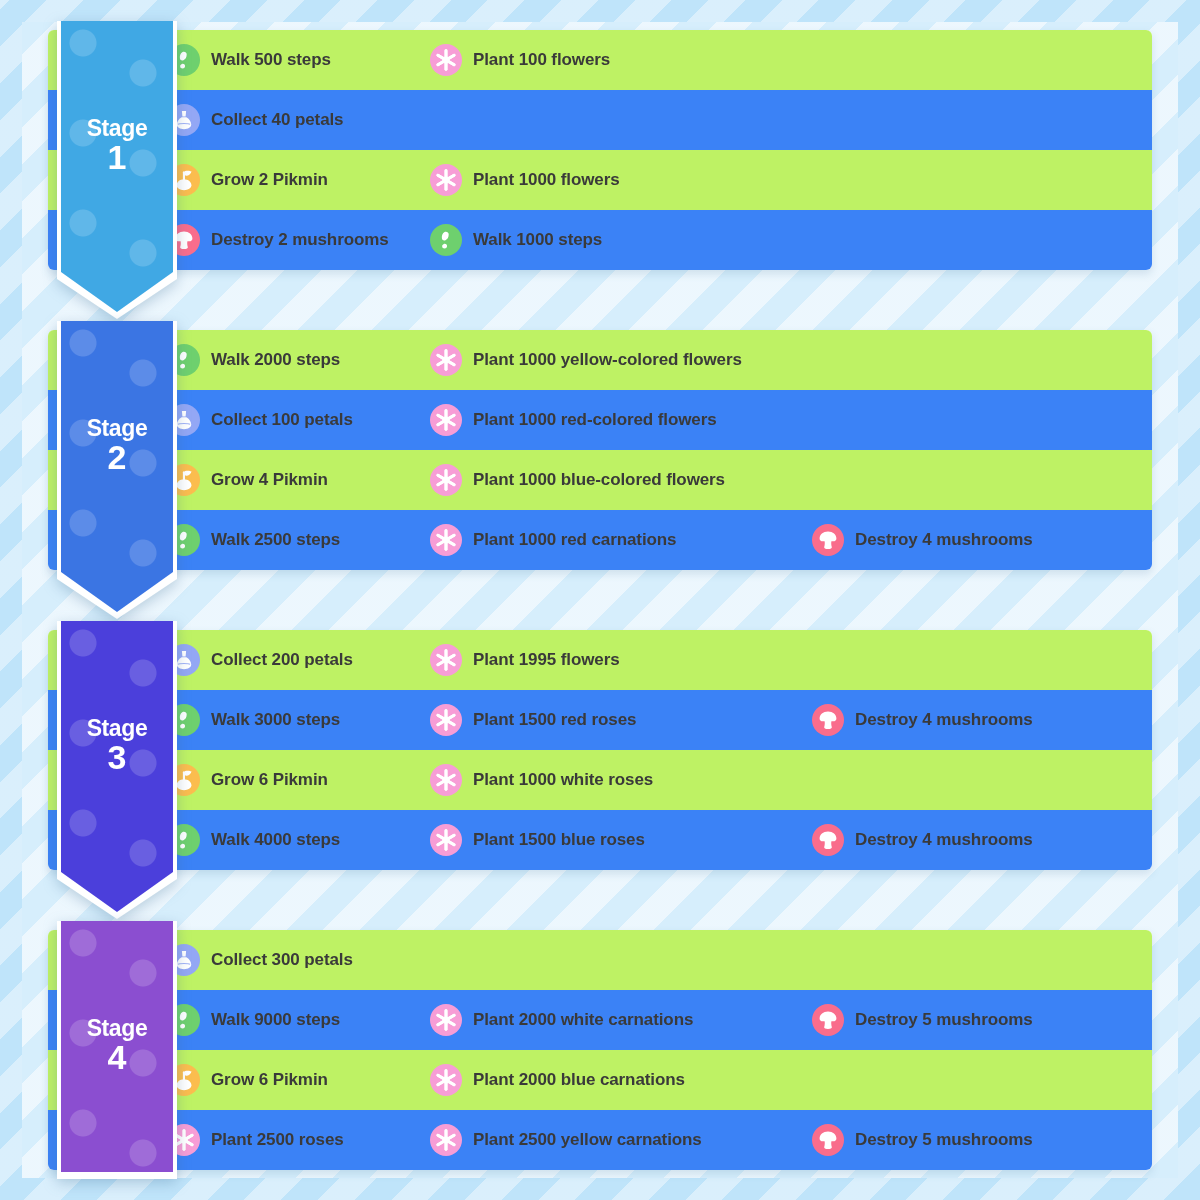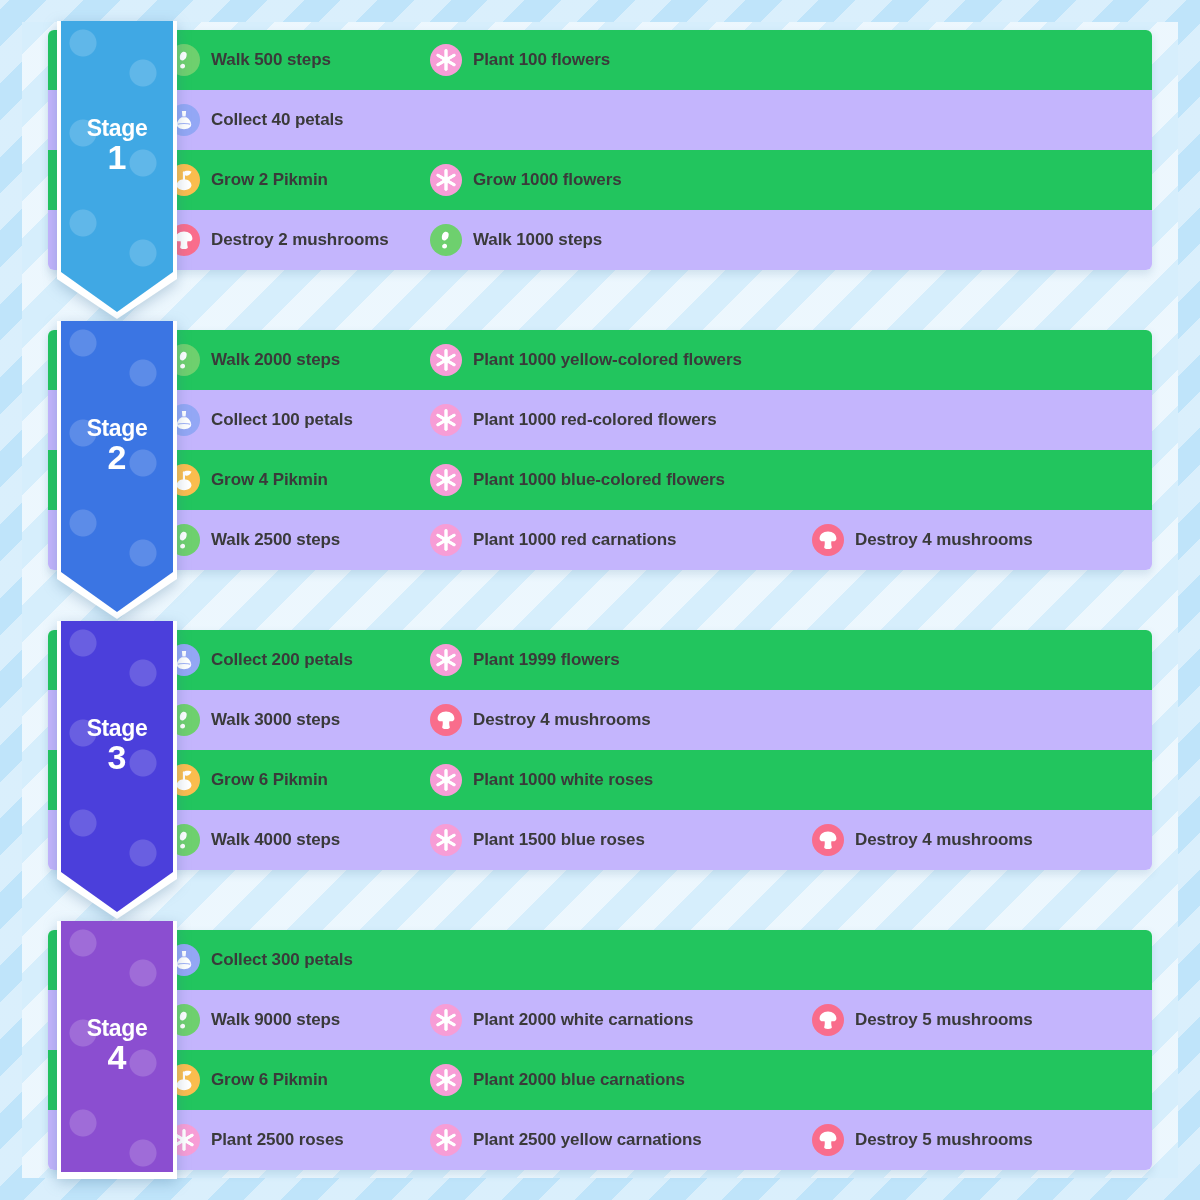--- a/index.html
+++ b/index.html
@@ -60,22 +60,22 @@
     box-shadow: 0 4px 9px rgba(70,120,160,0.18);
     overflow: hidden;
   }
 
   .row {
     height: 60px;
     display: flex;
     align-items: center;
     position: relative;
   }
-  .row.alt { background: #22c55e; }
-  .row.plain { background: #c4b5fd; }
+  .row.alt { background: #bef264; }
+  .row.plain { background: #3b82f6; }
 
   
   .row .col-index {
     width: 120px;
     flex: 0 0 120px;
     text-align: left;
     padding-left: 0;
   }
   .row .idx {
     display: block;
@@ -247,21 +247,21 @@
                 <circle cx="16" cy="16" r="16" fill="#f79dd6"></circle>
                 <rect x="14.55" y="5.2" width="2.9" height="21.6" rx="1.45" fill="#ffffff" transform="rotate(0 16 16)"></rect>
                 <rect x="14.55" y="5.2" width="2.9" height="21.6" rx="1.45" fill="#ffffff" transform="rotate(60 16 16)"></rect>
                 <rect x="14.55" y="5.2" width="2.9" height="21.6" rx="1.45" fill="#ffffff" transform="rotate(120 16 16)"></rect>
                 <rect x="14.55" y="5.2" width="2.9" height="21.6" rx="1.45" fill="#ffffff" transform="rotate(180 16 16)"></rect>
                 <rect x="14.55" y="5.2" width="2.9" height="21.6" rx="1.45" fill="#ffffff" transform="rotate(240 16 16)"></rect>
                 <rect x="14.55" y="5.2" width="2.9" height="21.6" rx="1.45" fill="#ffffff" transform="rotate(300 16 16)"></rect>
                 <circle cx="16" cy="16" r="3.6" fill="#ffffff"></circle>
               </svg>
             </span>
-            <span class="label">Grow 1000 flowers</span>
+            <span class="label">Plant 1000 flowers</span>
           </div>
           <div class="cell c3"></div>
         </div>
         <div class="row plain">
           <div class="col-index">
             <span class="idx">4</span>
           </div>
           <div class="cell c1">
             <span class="icon">
               <svg viewBox="0 0 32 32">
@@ -467,37 +467,52 @@
                 <circle cx="16" cy="16" r="16" fill="#f79dd6"></circle>
                 <rect x="14.55" y="5.2" width="2.9" height="21.6" rx="1.45" fill="#ffffff" transform="rotate(0 16 16)"></rect>
                 <rect x="14.55" y="5.2" width="2.9" height="21.6" rx="1.45" fill="#ffffff" transform="rotate(60 16 16)"></rect>
                 <rect x="14.55" y="5.2" width="2.9" height="21.6" rx="1.45" fill="#ffffff" transform="rotate(120 16 16)"></rect>
                 <rect x="14.55" y="5.2" width="2.9" height="21.6" rx="1.45" fill="#ffffff" transform="rotate(180 16 16)"></rect>
                 <rect x="14.55" y="5.2" width="2.9" height="21.6" rx="1.45" fill="#ffffff" transform="rotate(240 16 16)"></rect>
                 <rect x="14.55" y="5.2" width="2.9" height="21.6" rx="1.45" fill="#ffffff" transform="rotate(300 16 16)"></rect>
                 <circle cx="16" cy="16" r="3.6" fill="#ffffff"></circle>
               </svg>
             </span>
-            <span class="label">Plant 1999 flowers</span>
+            <span class="label">Plant 1995 flowers</span>
           </div>
           <div class="cell c3"></div>
         </div>
         <div class="row plain">
           <div class="col-index">
             <span class="idx">2</span>
           </div>
           <div class="cell c1">
             <span class="icon">
               <svg viewBox="0 0 32 32">
                 <circle cx="16" cy="16" r="16" fill="#6ed06e"></circle>
                 <path d="M18.7 10.6c0 3.0-1.4 4.8-3.2 5.6-1.7 0.8-3.3 0.1-3.6-1.9-0.35-2.3 0.6-5.0 2.3-6.0 1.8-1.05 4.5-0.4 4.5 2.3z" fill="#ffffff"></path>
                 <path d="M13.9 20.0c1.5-0.55 3.0 0.35 3.15 1.85 0.15 1.5-0.95 2.75-2.45 2.75-1.4 0-2.45-1.0-2.45-2.3 0-1.0 0.6-1.85 1.75-2.3z" fill="#ffffff"></path>
               </svg>
             </span>
             <span class="label">Walk 3000 steps</span>
+          </div>
+          <div class="cell c2">
+            <span class="icon">
+              <svg viewBox="0 0 32 32">
+                <circle cx="16" cy="16" r="16" fill="#f79dd6"></circle>
+                <rect x="14.55" y="5.2" width="2.9" height="21.6" rx="1.45" fill="#ffffff" transform="rotate(0 16 16)"></rect>
+                <rect x="14.55" y="5.2" width="2.9" height="21.6" rx="1.45" fill="#ffffff" transform="rotate(60 16 16)"></rect>
+                <rect x="14.55" y="5.2" width="2.9" height="21.6" rx="1.45" fill="#ffffff" transform="rotate(120 16 16)"></rect>
+                <rect x="14.55" y="5.2" width="2.9" height="21.6" rx="1.45" fill="#ffffff" transform="rotate(180 16 16)"></rect>
+                <rect x="14.55" y="5.2" width="2.9" height="21.6" rx="1.45" fill="#ffffff" transform="rotate(240 16 16)"></rect>
+                <rect x="14.55" y="5.2" width="2.9" height="21.6" rx="1.45" fill="#ffffff" transform="rotate(300 16 16)"></rect>
+                <circle cx="16" cy="16" r="3.6" fill="#ffffff"></circle>
+              </svg>
+            </span>
+            <span class="label">Plant 1500 red roses</span>
           </div>
           <div class="cell c3">
             <span class="icon">
               <svg viewBox="0 0 32 32">
                 <circle cx="16" cy="16" r="16" fill="#f96d8c"></circle>
                 <path d="M16 7.4 C20.9 7.4 24.4 10.6 24.4 14.4 C24.4 16.3 23.2 17.2 21.2 17.2 L19.4 17.2 C19.0 19.4 19.3 21.4 19.8 22.9 C20.2 24.1 18.6 25.0 16 25.0 C13.4 25.0 11.8 24.1 12.2 22.9 C12.7 21.4 13.0 19.4 12.6 17.2 L10.8 17.2 C8.8 17.2 7.6 16.3 7.6 14.4 C7.6 10.6 11.1 7.4 16 7.4 Z" fill="#ffffff"></path>
               </svg>
             </span>
             <span class="label">Destroy 4 mushrooms</span>
           </div>

